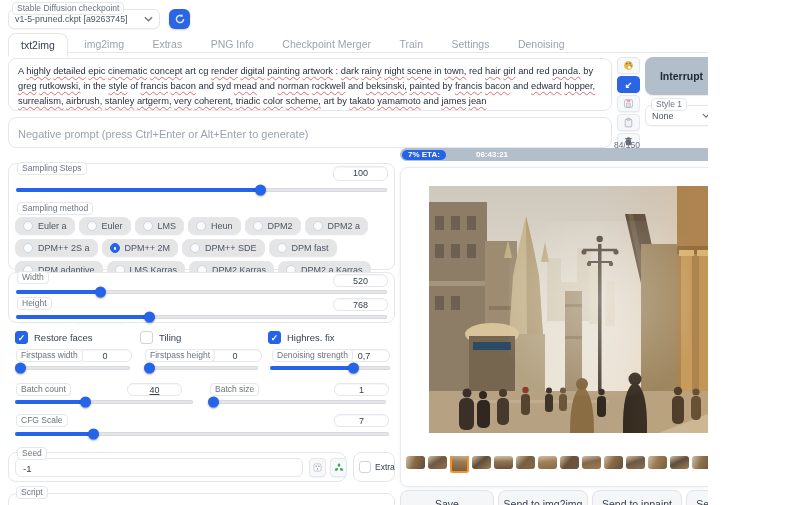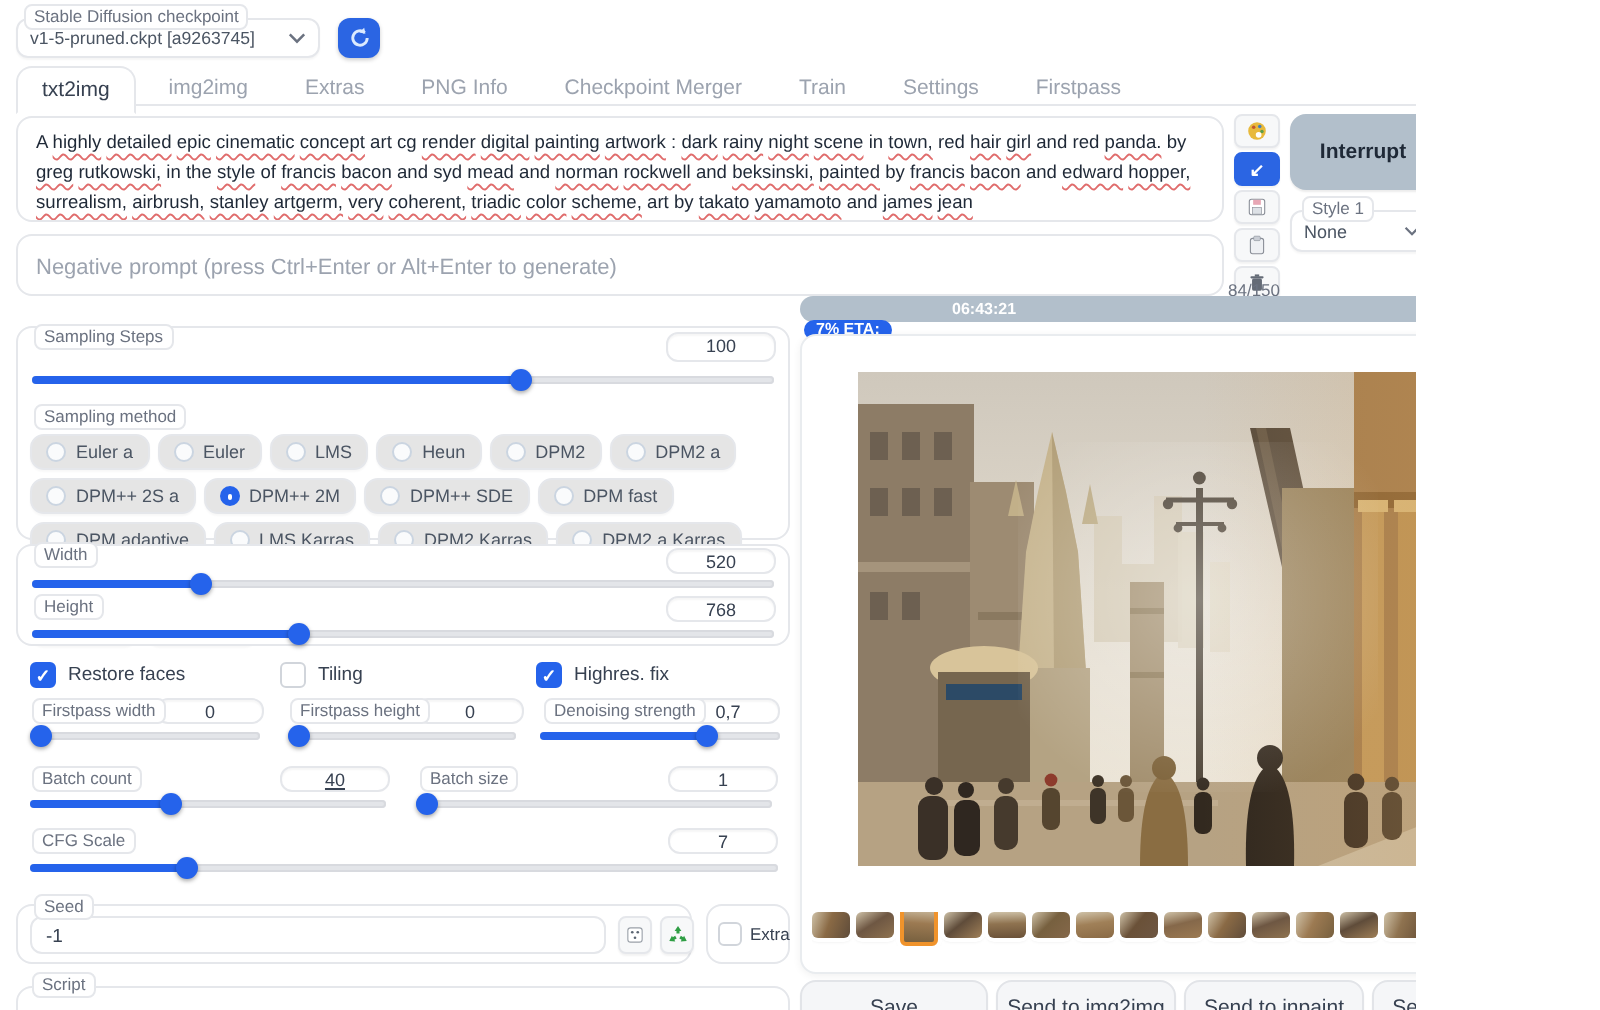--- a/index.html
+++ b/index.html
@@ -72,21 +72,21 @@
   </div>
 
   <div class="abs" style="left:8px;top:32px;width:787px;height:21px;border-bottom:1px solid #e5e7eb;">
     <span class="tab active">txt2img</span>
     <span class="tab">img2img</span>
     <span class="tab">Extras</span>
     <span class="tab">PNG Info</span>
     <span class="tab">Checkpoint Merger</span>
     <span class="tab">Train</span>
     <span class="tab">Settings</span>
-    <span class="tab">Firstpass</span>
+    <span class="tab">Denoising</span>
   </div>
 
   <div class="abs" style="left:795px;top:31px;width:3px;height:26px;background:#9aa6b4;border-radius:2px;"></div>
 
   <div class="abs ptext" id="promptBox" style="left:8px;top:58px;width:604px;height:53px;border:1px solid #e5e7eb;border-radius:8px;padding:5px 9px;overflow:hidden;background:#fff;"><span>A</span> <span class="sq">highly</span> <span class="sq">detailed</span> <span class="sq">epic</span> <span class="sq">cinematic</span> <span class="sq">concept</span> <span>art</span> <span>cg</span> <span class="sq">render</span> <span class="sq">digital</span> <span class="sq">painting</span> <span class="sq">artwork</span> <span>:</span> <span class="sq">dark</span> <span class="sq">rainy</span> <span class="sq">night</span> <span class="sq">scene</span> <span>in</span> <span class="sq">town,</span> <span>red</span> <span class="sq">hair</span> <span class="sq">girl</span> <span>and</span> <span>red</span> <span class="sq">panda.</span> <span>by</span> <span class="sq">greg</span> <span class="sq">rutkowski,</span> <span>in</span> <span>the</span> <span class="sq">style</span> <span>of</span> <span class="sq">francis</span> <span class="sq">bacon</span> <span>and</span> <span>syd</span> <span class="sq">mead</span> <span>and</span> <span class="sq">norman</span> <span class="sq">rockwell</span> <span>and</span> <span class="sq">beksinski,</span> <span class="sq">painted</span> <span>by</span> <span class="sq">francis</span> <span class="sq">bacon</span> <span>and</span> <span class="sq">edward</span> <span class="sq">hopper,</span> <span class="sq">surrealism,</span> <span class="sq">airbrush,</span> <span class="sq">stanley</span> <span class="sq">artgerm,</span> <span class="sq">very</span> <span class="sq">coherent,</span> <span class="sq">triadic</span> <span class="sq">color</span> <span class="sq">scheme,</span> <span>art</span> <span>by</span> <span class="sq">takato</span> <span class="sq">yamamoto</span> <span>and</span> <span class="sq">james</span> <span class="sq">jean</span> </div>
 
   <div class="abs" style="left:8px;top:117px;width:604px;height:31px;border:1px solid #e5e7eb;border-radius:8px;padding:6px 9px;background:#fff;">
     <span style="font-size:11px;color:#9ca3af;">Negative prompt (press Ctrl+Enter or Alt+Enter to generate)</span>
   </div>
 
@@ -138,21 +138,21 @@
   </div>
   <span class="notch" style="left:728px;top:98px;">Style 2</span>
   <div class="selectbox" style="left:722px;top:105px;width:73px;height:21px;">
     <span>None</span>
     <svg width="8" height="5" viewBox="0 0 10 6">
         <path d="M1 1 L5 5 L9 1" stroke="#6b7280" fill="none" stroke-width="1.4"></path>
       </svg>
   </div>
 
   <div class="abs" style="left:400px;top:148px;width:395px;height:13px;background:#b2bfcb;border-radius:7px;">
-    <div class="abs" style="left:2px;top:1.5px;height:10px;background:#2563eb;border-radius:5px;padding:0 6px;font-size:8px;font-weight:bold;color:#fff;line-height:10px;margin-top:10px;">7% ETA:</div>
+    <div class="abs" style="left:2px;top:1.5px;height:10px;background:#2563eb;border-radius:5px;padding:0 6px;font-size:8px;font-weight:bold;color:#fff;line-height:10px;">7% ETA:</div>
     <span class="abs" style="left:76px;top:1.5px;font-size:8px;font-weight:bold;color:#fff;line-height:10px;">06:43:21</span>
   </div>
 
   <div class="panel" style="left:8px;top:163px;width:387px;height:107px;">
     <span class="notch" style="left:8px;top:-2px;">Sampling Steps</span>
     <div class="numbox" style="right:6px;top:2px;width:55px;height:15px;">100</div>
     <div class="slider" style="left:7px;right:7px;top:24px;">
       <div class="fill" style="width: 66%;"></div>
         <div class="thumb" style="left: calc(66% - 6px);"></div>
     </div>
@@ -280,21 +280,21 @@
   </div>
 
   <span class="notch" style="left:272px;top:349px;">Denoising strength</span>
   <div class="numbox" style="left:338px;top:349px;width:52px;height:13px;">0,7</div>
   <div class="slider" style="left:270px;top:366px;width:120px;">
     <div class="fill" style="width: 70%;"></div>
       <div class="thumb" style="left: calc(70% - 6px);"></div>
   </div>
 
   <span class="notch" style="left:16px;top:383px;">Batch count</span>
-  <div class="numbox" style="left:140px;top:383px;width:55px;height:13px;text-decoration:underline;">40</div>
+  <div class="numbox" style="left:127px;top:383px;width:55px;height:13px;text-decoration:underline;">40</div>
   <div class="slider" style="left:15px;top:400px;width:178px;">
     <div class="fill" style="width: 40%;"></div>
       <div class="thumb" style="left: calc(40% - 6px);"></div>
   </div>
   <span class="notch" style="left:210px;top:383px;">Batch size</span>
   <div class="numbox" style="left:334px;top:383px;width:55px;height:13px;">1</div>
   <div class="slider" style="left:208px;top:400px;width:178px;">
     <div class="fill" style="width: 0%;"></div>
       <div class="thumb" style="left: 0px;"></div>
   </div>

